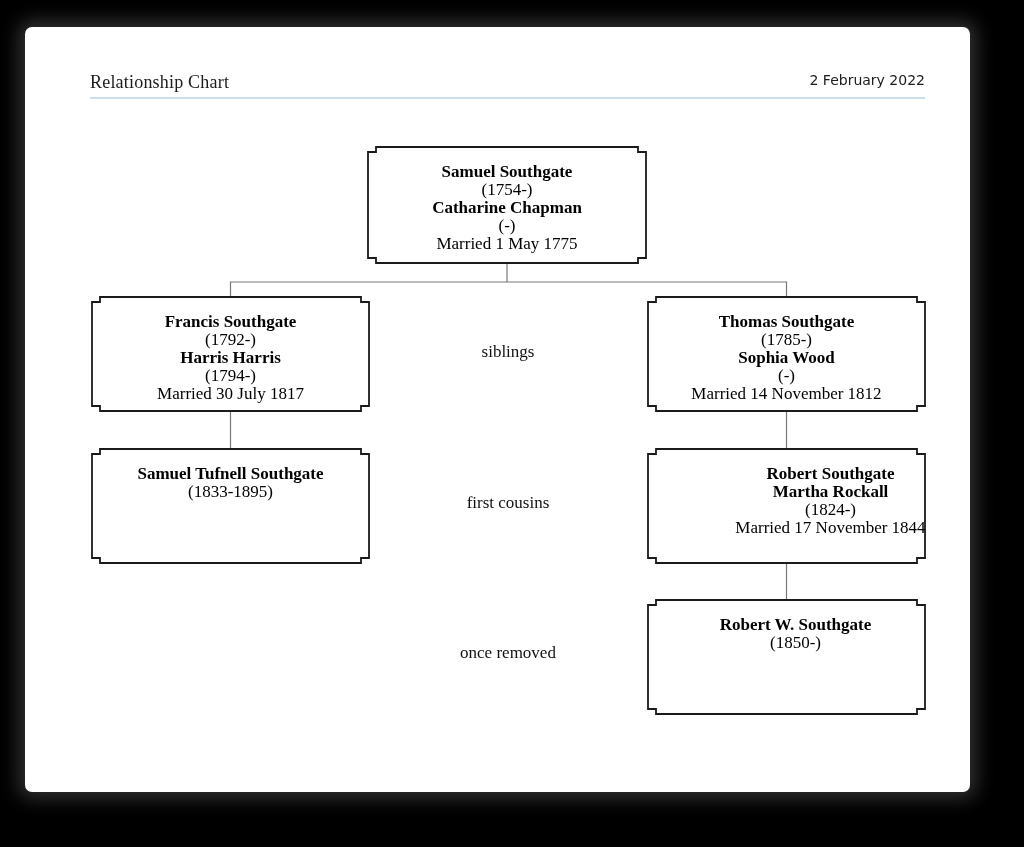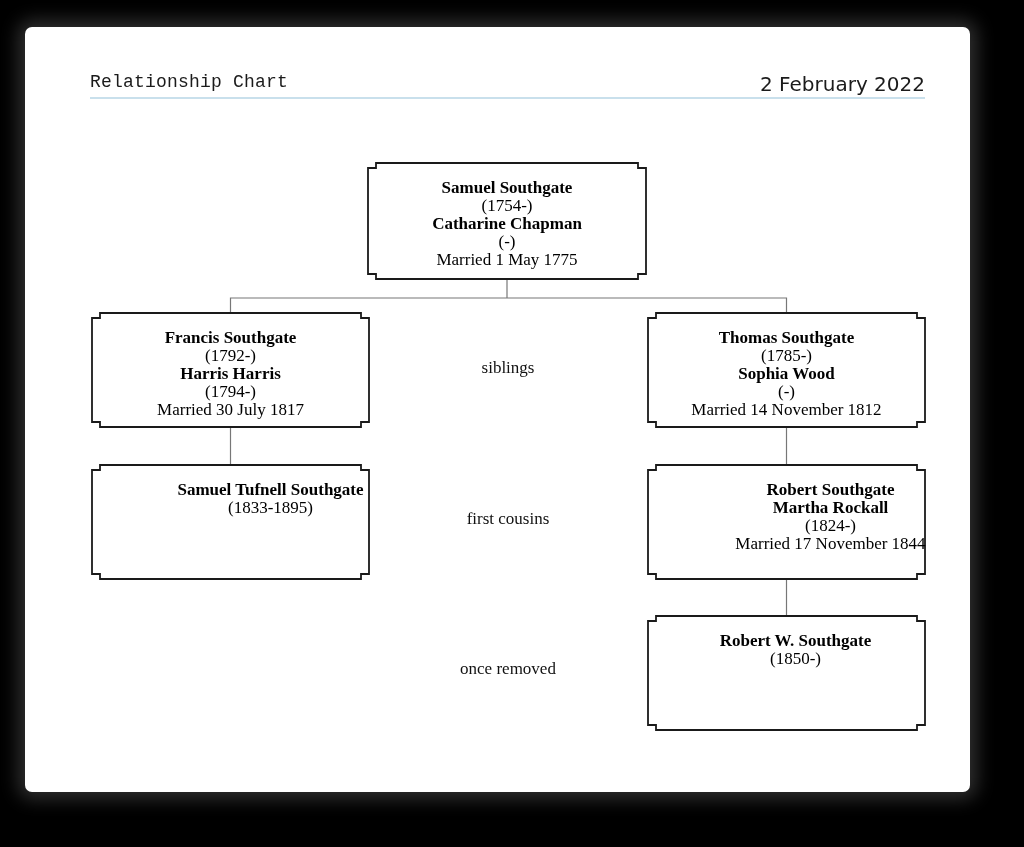--- a/index.html
+++ b/index.html
@@ -25,47 +25,47 @@
     height: 765px;
     background: #ffffff;
     border-radius: 7px;
     box-shadow: 0 0 18px 7px rgba(85,85,85,0.55);
   }
   
   .hdr-title {
     position: absolute;
     left: 65px;
     top: 45px;
-    font-family: Liberation Mono, monospace;
+    font-family: Liberation Serif, serif;
     font-size: 18px;
     color: #1b1b1b;
     letter-spacing: 0.2px;
     white-space: nowrap;
   }
   .hdr-date {
     position: absolute;
     right: 45px;
     top: 45px;
     font-family: "DejaVu Sans", "Liberation Sans", sans-serif;
-    font-size: 20px;
+    font-size: 14px;
     color: #1b1b1b;
     white-space: nowrap;
   }
   .hdr-rule {
     position: absolute;
     left: 65px;
     top: 70px;
     width: 835px;
     height: 2px;
     background: #c9e0ec;
   }
   
   .chart {
     position: absolute;
-    left: 0; top: 16px;
+    left: 0; top: 0;
     width: 945px;
     height: 676px;
   }
   .chart svg {
     position: absolute;
     left: 0; top: 0;
     width: 945px;
     height: 765px;
   }
   .plaque {
@@ -86,21 +86,21 @@
     font-size: 17px;
     line-height: 18px;
     color: #000000;
     cursor: default;
   }
   .nodebox .ln { white-space: nowrap; }
   .nodebox .bold { font-weight: 700; }
   .b1 { left: 343px; top: 120px; width: 278px; height: 116px; }
   .b2 { left:  67px; top: 270px; width: 277px; height: 114px; }
   .b3 { left: 623px; top: 270px; width: 277px; height: 114px; }
-  .b4 { left:  67px; top: 422px; width: 277px; height: 114px; margin-left: 40px; }
+  .b4 { left:  67px; top: 422px; width: 277px; height: 114px; }
   .b5 { left: 623px; top: 422px; width: 277px; height: 114px; margin-left: 44px; }
   .b6 { left: 623px; top: 573px; width: 277px; height: 114px; margin-left: 9px; }
   .rel-label {
     position: absolute;
     width: 200px;
     text-align: center;
     font-size: 17px;
     line-height: 18px;
     color: #111111;
     white-space: nowrap;

